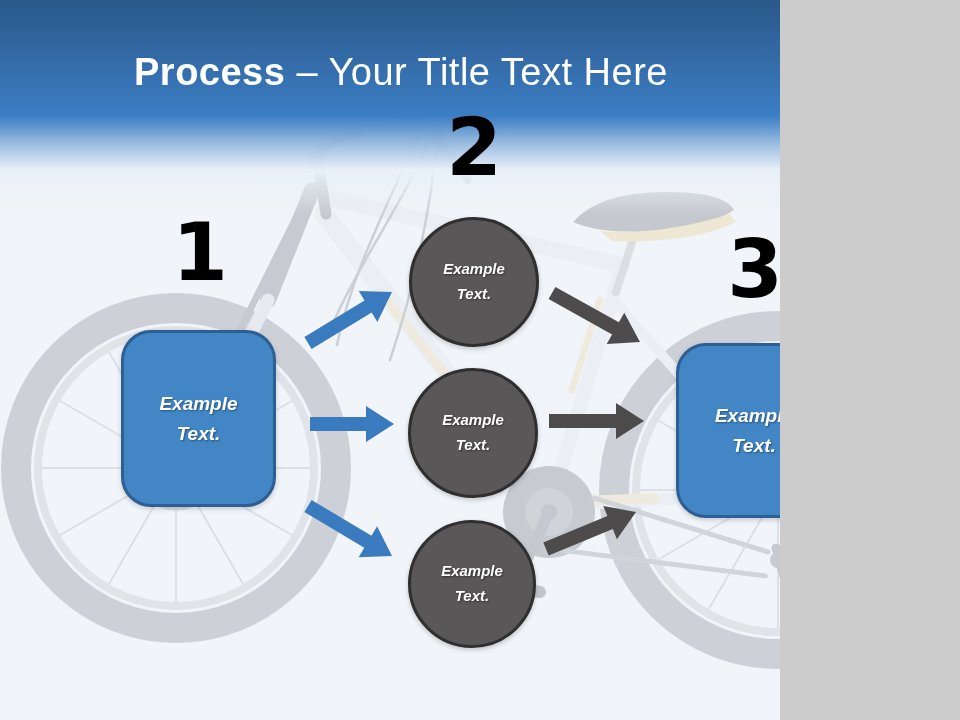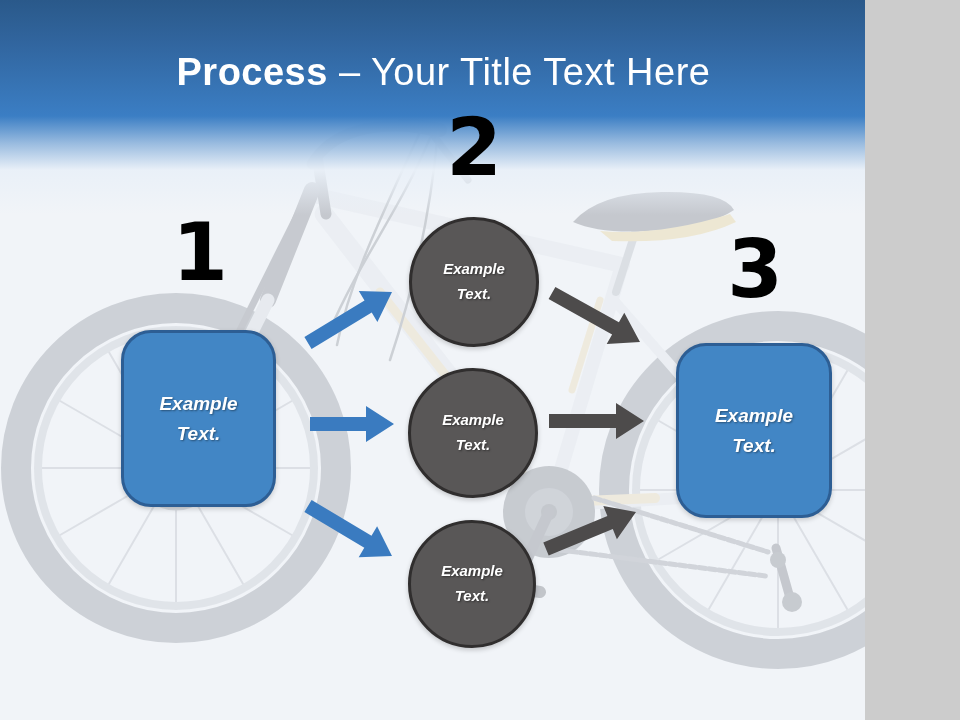--- a/index.html
+++ b/index.html
@@ -1,20 +1,19 @@
 <!DOCTYPE html>
 <html style="--header_top: #2a598a; --header_blue: #3b7ec4; --page_bg: #f1f4f8; --title_text: #ffffff; --number_text: #000000; --box_fill: #4286c5; --box_border: #2d5e94; --box_text: #ffffff; --circle_fill: #595757; --circle_border: #302e2e; --circle_text: #ffffff; --arrow_blue: #3a7bc0; --arrow_dark: #4d4b4b;"><head>
 <meta charset="utf-8">
 <style>
   html,body{margin:0;padding:0;}
   body{font-family:"Liberation Sans",sans-serif;background:#ccc;}
   #slide{
-    position:relative;width:840px;height:720px;overflow:hidden;
+    position:relative;width:780px;height:720px;overflow:hidden;
     background:var(--page_bg,#f1f4f8);
-    padding-left:25px;
   }
   
   .bike{position:absolute;left:0;top:0;z-index:1;opacity:.24;}
   
   .header-grad{
     position:absolute;left:0;top:0;width:100%;height:215px;z-index:2;
     background:linear-gradient(to bottom,
       var(--header_top,#2a598a) 0px,
       #31659e 42px,
       var(--header_blue,#3b7ec4) 116px,

